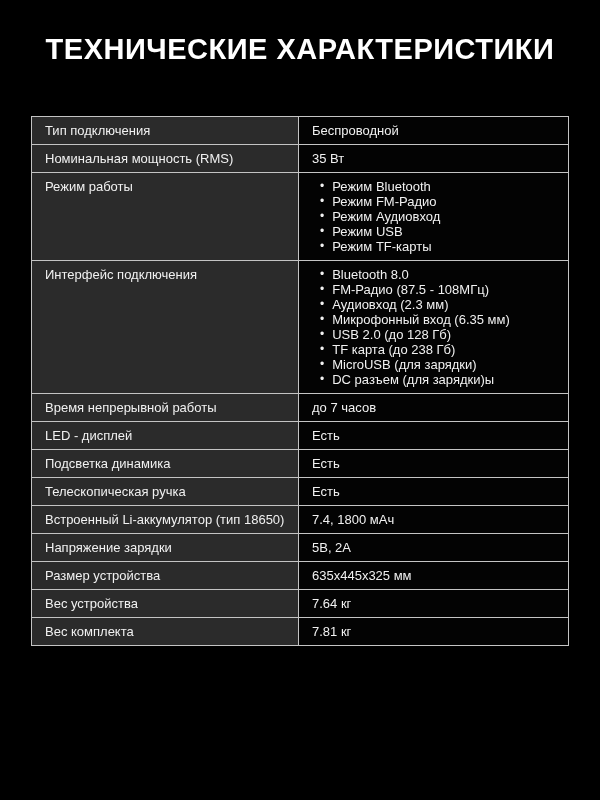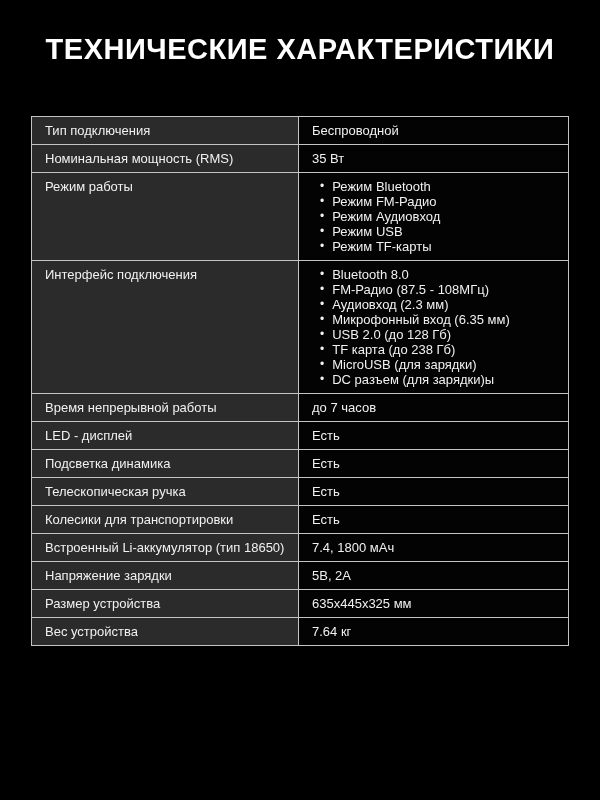--- a/index.html
+++ b/index.html
@@ -157,34 +157,34 @@
         </tr>
         <tr>
           <td class="label-cell">Подсветка динамика</td>
           <td class="value-cell">Есть</td>
         </tr>
         <tr>
           <td class="label-cell">Телескопическая ручка</td>
           <td class="value-cell">Есть</td>
         </tr>
         <tr>
-          <td class="label-cell">Колесики для транспортировки</td>
-          <td class="value-cell">Есть</td>
-        </tr>
-        <tr>
           <td class="label-cell">Встроенный Li-аккумулятор (тип 18650)</td>
           <td class="value-cell">7.4, 1800 мАч</td>
         </tr>
         <tr>
           <td class="label-cell">Напряжение зарядки</td>
           <td class="value-cell">5В, 2А</td>
         </tr>
         <tr>
           <td class="label-cell">Размер устройства</td>
           <td class="value-cell">635х445х325 мм</td>
         </tr>
         <tr>
           <td class="label-cell">Вес устройства</td>
           <td class="value-cell">7.64 кг</td>
         </tr>
+        <tr>
+          <td class="label-cell">Вес комплекта</td>
+          <td class="value-cell">7.81 кг</td>
+        </tr>
       </tbody>
   </table>
 </div>
 
 </body></html>

